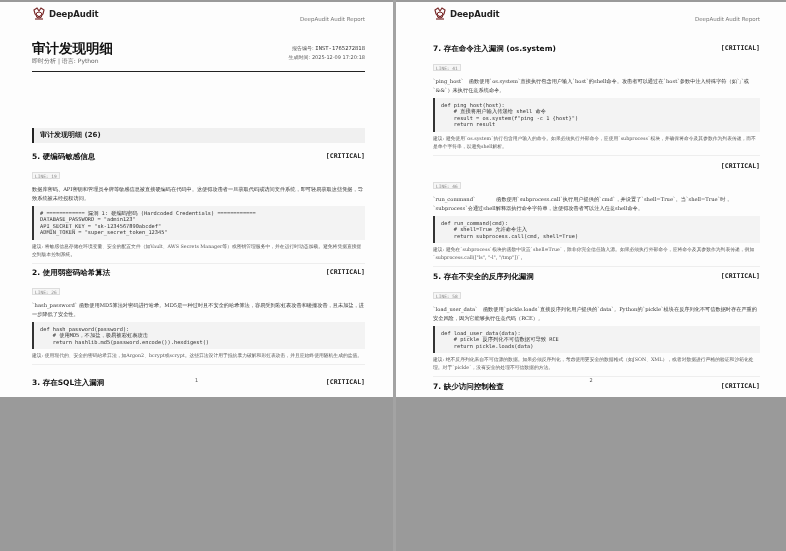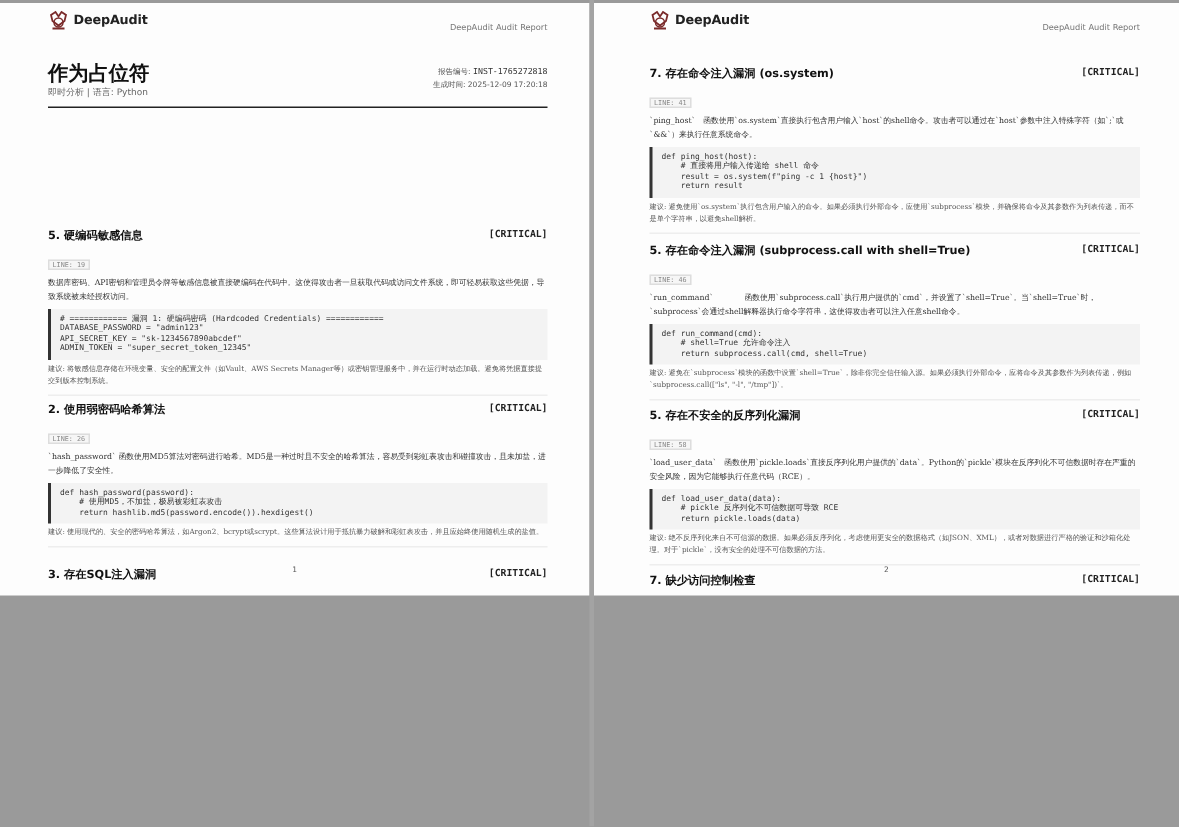--- a/index.html
+++ b/index.html
@@ -65,29 +65,30 @@
           <path d="M2 3 L5 1 L7 4 L9 1 L12 3 L11 7 L7 10 L3 7 Z" fill="none" stroke="#7a2b2b" stroke-width="1.2"></path>
           <circle cx="7" cy="8" r="3" fill="none" stroke="#7a2b2b" stroke-width="1"></circle>
           <path d="M3 12 L11 12" stroke="#7a2b2b" stroke-width="1.2"></path>
         </svg>
         <span class="logo-text">DeepAudit</span>
       </div>
       <div class="hdr-right">DeepAudit Audit Report</div>
     </div>
 
     <div class="title-block">
-      <div class="doc-title">作为占位符</div>
+      <div class="doc-title">审计发现明细</div>
       <div class="doc-sub">即时分析 | 语言: Python</div>
       <div class="meta">
         <div><span>报告编号:</span> <span class="id">INST-1765272818</span></div>
         <div><span>生成时间:</span> <span>2025-12-09 17:20:18</span></div>
       </div>
     </div>
 
 
+    <div class="section-head">审计发现明细 (26)</div>
 
     <div class="finding" style="top:150px;">
       <div class="f-title">
         <span>5. 硬编码敏感信息</span>
         <span class="f-sev">[CRITICAL]</span>
       </div>
       <span class="f-line">LINE: 19</span>
       <div class="f-desc">数据库密码、API密钥和管理员令牌等敏感信息被直接硬编码在代码中。这使得攻击者一旦获取代码或访问文件系统，即可轻易获取这些凭据，导致系统被未经授权访问。</div>
       <div class="code"># ============ 漏洞 1: 硬编码密码 (Hardcoded Credentials) ============
 DATABASE_PASSWORD = "admin123"
@@ -154,21 +155,20 @@
       <div class="f-desc">`ping_host`　函数使用`os.system`直接执行包含用户输入`host`的shell命令。攻击者可以通过在`host`参数中注入特殊字符（如`;`或`&amp;&amp;`）来执行任意系统命令。</div>
       <div class="code">def ping_host(host):
     # 直接将用户输入传递给 shell 命令
     result = os.system(f"ping -c 1 {host}")
     return result</div>
       <div class="f-rec">建议: 避免使用`os.system`执行包含用户输入的命令。如果必须执行外部命令，应使用`subprocess`模块，并确保将命令及其参数作为列表传递，而不是单个字符串，以避免shell解析。</div>
     </div>
 
     <div class="finding" style="top:160px;">
       <div class="f-title">
-        <span>5. 存在命令注入漏洞 (subprocess.call with shell=True)</span>
         <span class="f-sev">[CRITICAL]</span>
       </div>
       <span class="f-line">LINE: 46</span>
       <div class="f-desc">`run_command`　　　　函数使用`subprocess.call`执行用户提供的`cmd`，并设置了`shell=True`。当`shell=True`时，`subprocess`会通过shell解释器执行命令字符串，这使得攻击者可以注入任意shell命令。</div>
       <div class="code">def run_command(cmd):
     # shell=True 允许命令注入
     return subprocess.call(cmd, shell=True)</div>
       <div class="f-rec">建议: 避免在`subprocess`模块的函数中设置`shell=True`，除非你完全信任输入源。如果必须执行外部命令，应将命令及其参数作为列表传递，例如`subprocess.call(["ls", "-l", "/tmp"])`。</div>
     </div>
 

